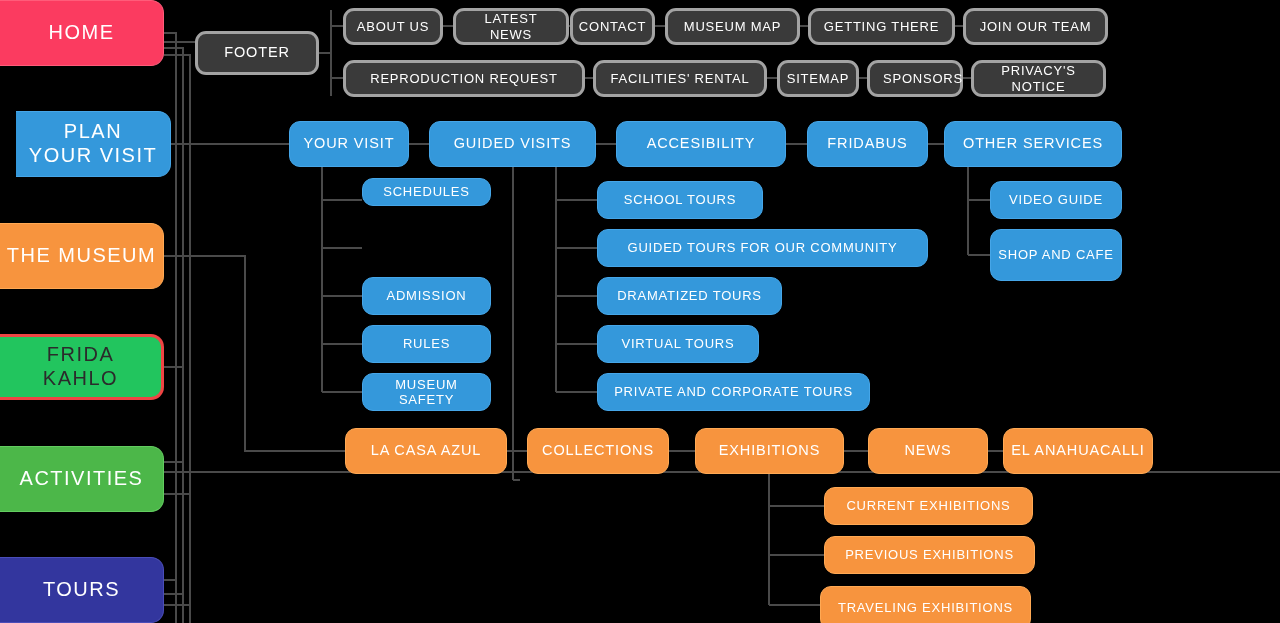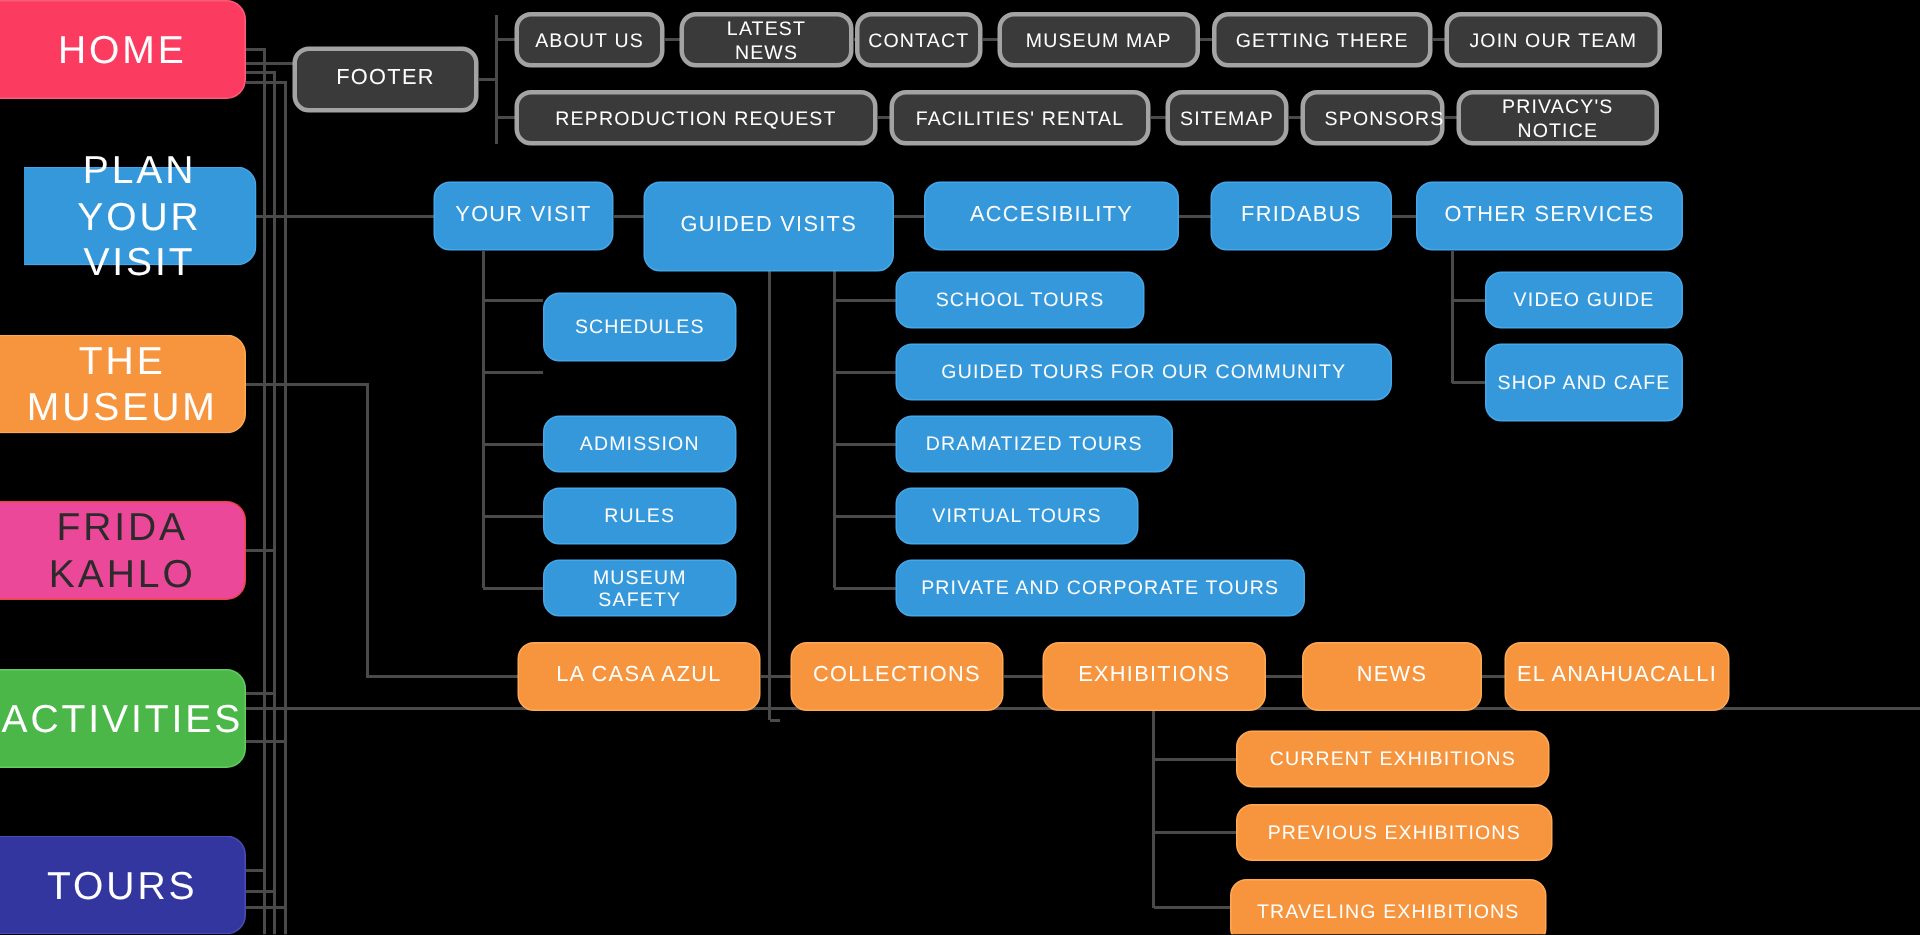--- a/index.html
+++ b/index.html
@@ -35,21 +35,21 @@
     text-align: center;
     letter-spacing: 0.06em;
     line-height: 1.18;
     color: #ffffff;
     border: 1px solid rgba(255,255,255,0.30);
     z-index: 5;
     white-space: pre-line;
     padding: 2px 6px;
   }
   .node.big {
-    font-size: 26px;
+    font-size: 20px;
     border-radius: 13px;
     letter-spacing: 0.075em;
   }
   .node.mid {
     font-size: 14.5px;
   }
   .node.small {
     font-size: 13px;
   }
   .node.dark {
@@ -66,22 +66,22 @@
   }
   .node.pink {
     background: #fb3b60;
     border: 1px solid #ff5c7a;
   }
   .node.green {
     background: #4cb749;
     border: 1px solid #63cc60;
   }
   .node.yellow {
-    background: #ec4899;
-    border: 1px solid #ef4444;
+    background: #22c55e;
+    border: 3px solid #ef4444;
     color: #2b2b2b;
   }
   .node.indigo {
     background: #33369e;
     border: 1px solid #4a4db8;
   }
   .node.clipped-left {
     border-top-left-radius: 0;
     border-bottom-left-radius: 0;
     border-left: none;
@@ -186,26 +186,26 @@
   <div class="node small dark" style="left:808px;top:8px;width:147px;height:37px;">GETTING THERE</div>
   <div class="node small dark" style="left:963px;top:8px;width:145px;height:37px;">JOIN OUR TEAM</div>
 
   <div class="node small dark" style="left:343px;top:60px;width:242px;height:37px;">REPRODUCTION REQUEST</div>
   <div class="node small dark" style="left:593px;top:60px;width:174px;height:37px;">FACILITIES' RENTAL</div>
   <div class="node small dark" style="left:777px;top:60px;width:82px;height:37px;">SITEMAP</div>
   <div class="node small dark" style="left:867px;top:60px;width:96px;height:37px;padding-left:22px;">SPONSORS</div>
   <div class="node small dark" style="left:971px;top:60px;width:135px;height:37px;">PRIVACY'S NOTICE</div>
 
   <div class="node mid blue" style="left:289px;top:121px;width:120px;height:46px;">YOUR VISIT</div>
-  <div class="node mid blue" style="left:429px;top:121px;width:167px;height:60px;">GUIDED VISITS</div>
+  <div class="node mid blue" style="left:429px;top:121px;width:167px;height:46px;">GUIDED VISITS</div>
   <div class="node mid blue" style="left:616px;top:121px;width:170px;height:46px;">ACCESIBILITY</div>
   <div class="node mid blue" style="left:807px;top:121px;width:121px;height:46px;">FRIDABUS</div>
   <div class="node mid blue" style="left:944px;top:121px;width:178px;height:46px;">OTHER SERVICES</div>
 
-  <div class="node small blue" style="left:362px;top:195px;width:129px;height:46px;">SCHEDULES</div>
+  <div class="node small blue" style="left:362px;top:178px;width:129px;height:28px;">SCHEDULES</div>
   <div class="node small blue" style="left:362px;top:277px;width:129px;height:38px;">ADMISSION</div>
   <div class="node small blue" style="left:362px;top:325px;width:129px;height:38px;">RULES</div>
   <div class="node small blue" style="left:362px;top:373px;width:129px;height:38px;">MUSEUM SAFETY</div>
 
   <div class="node small blue" style="left:597px;top:181px;width:166px;height:38px;">SCHOOL TOURS</div>
   <div class="node small blue" style="left:597px;top:229px;width:331px;height:38px;">GUIDED TOURS FOR OUR COMMUNITY</div>
   <div class="node small blue" style="left:597px;top:277px;width:185px;height:38px;">DRAMATIZED TOURS</div>
   <div class="node small blue" style="left:597px;top:325px;width:162px;height:38px;">VIRTUAL TOURS</div>
   <div class="node small blue" style="left:597px;top:373px;width:273px;height:38px;">PRIVATE AND CORPORATE TOURS</div>
 

